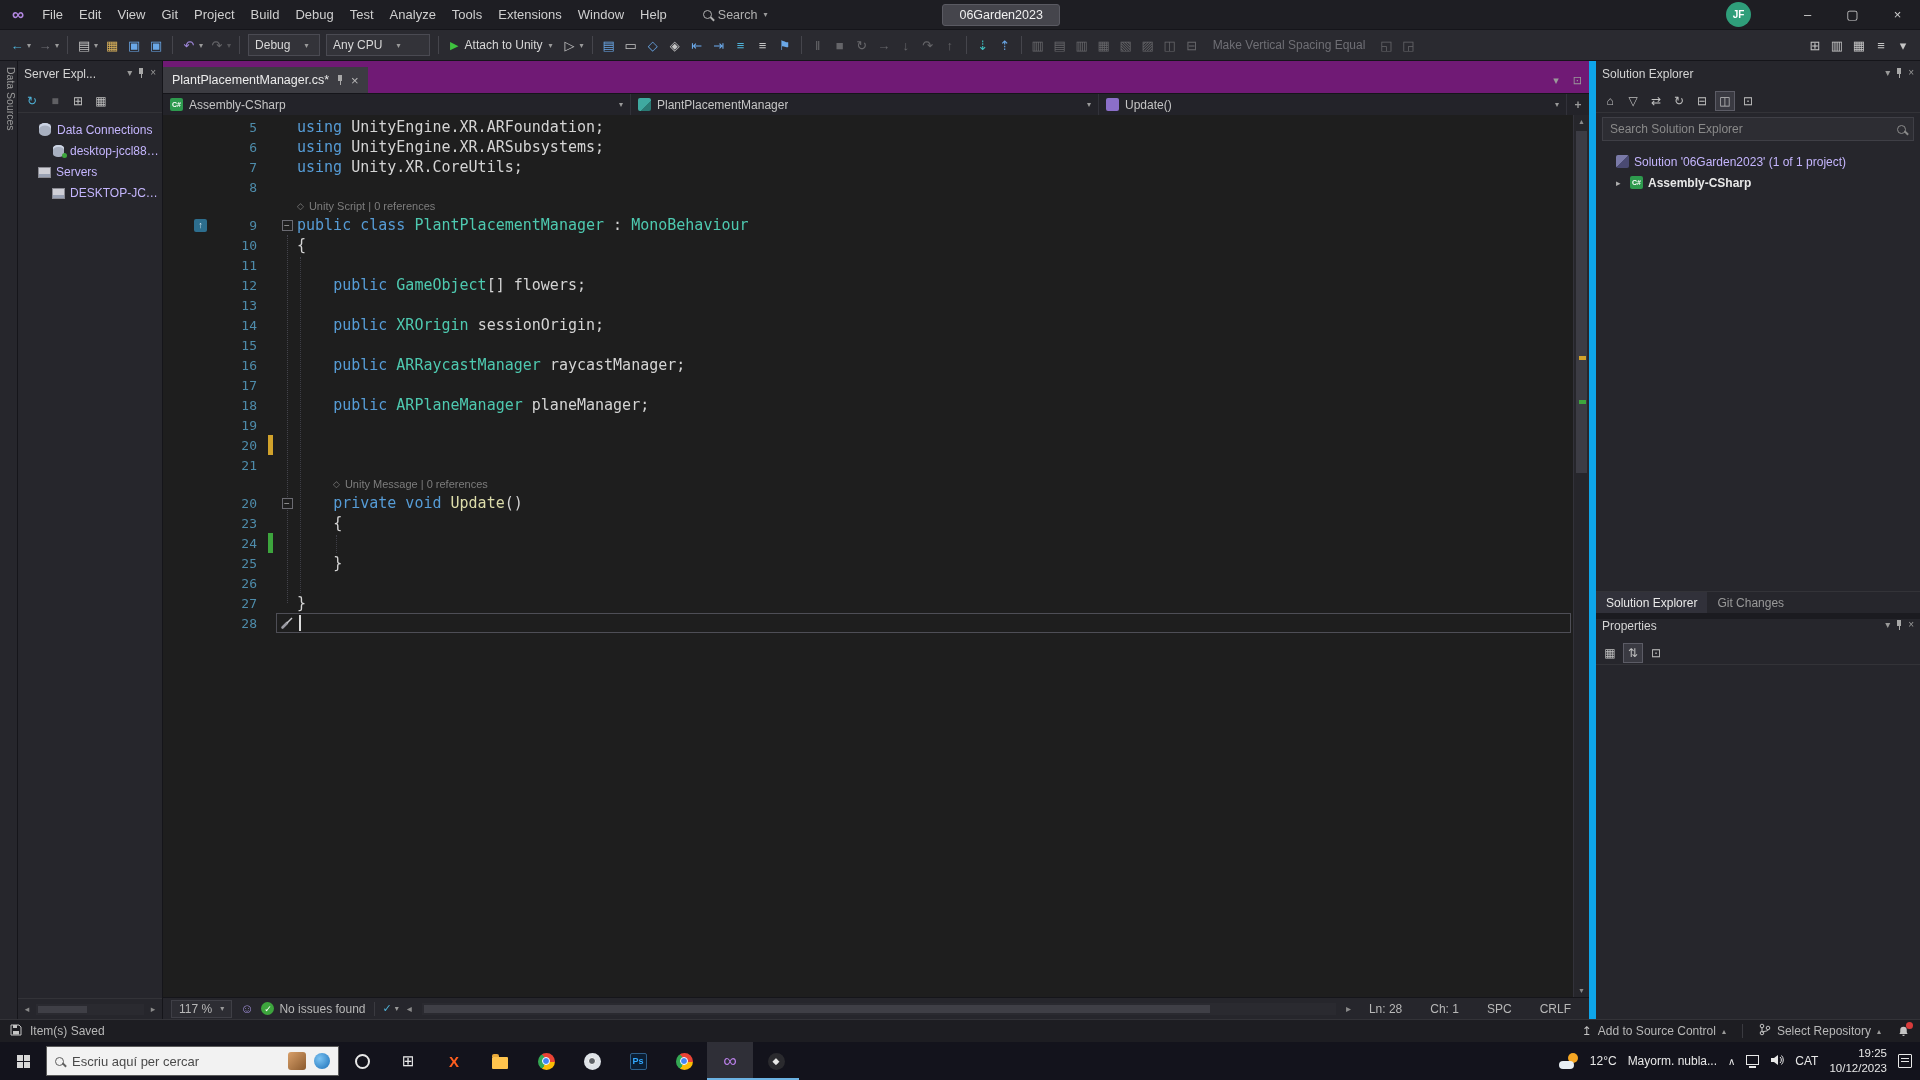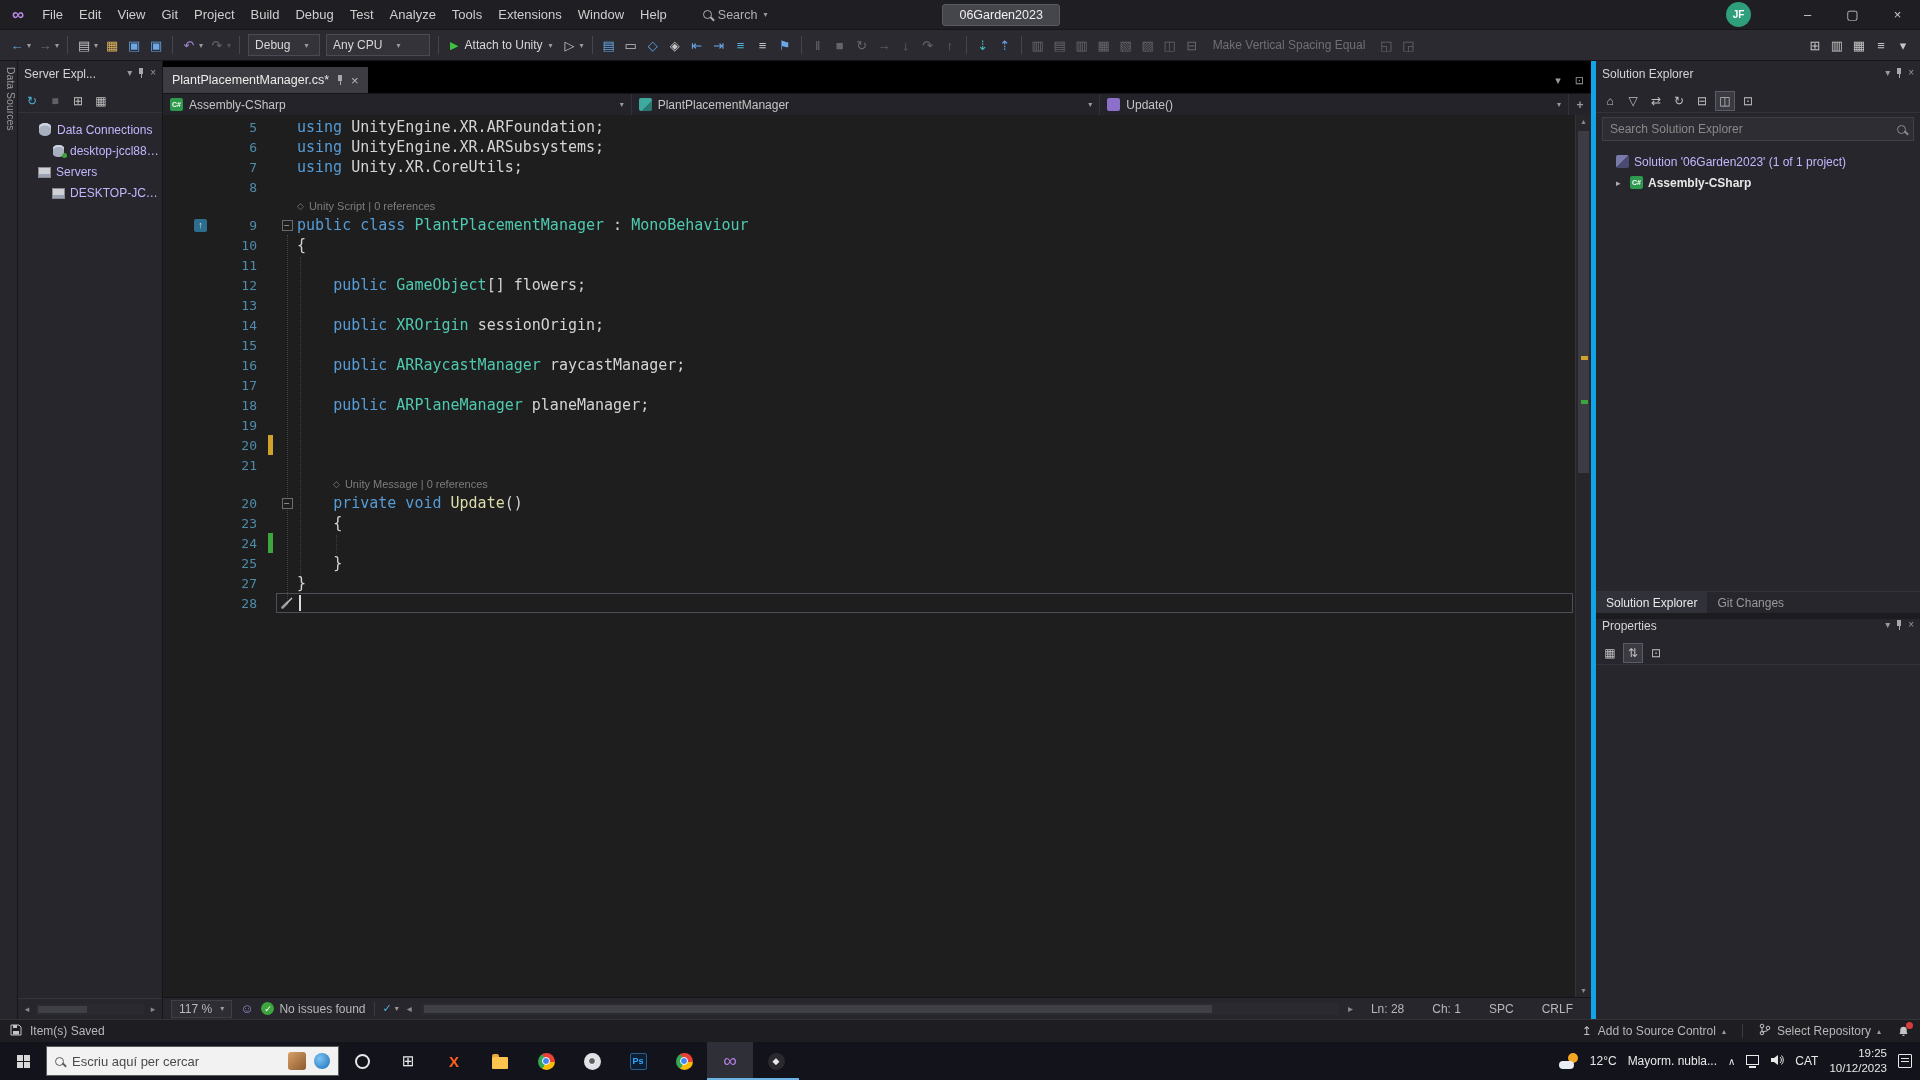--- a/index.html
+++ b/index.html
@@ -63,21 +63,21 @@
 .ti-solution{width:13px;height:13px;background:linear-gradient(135deg,#7a7aa8 0 50%,#4a4a72 50% 100%);border-radius:2px}
 .ti-csproj{width:13px;height:13px;background:#2e9a4e;border-radius:2px;display:flex;align-items:center;justify-content:center}
 .ti-csproj::after{content:"C#";color:#fff;font-size:7px;font-weight:bold}
 .hscroll{height:21px;display:flex;align-items:center;border-top:1px solid #333338;padding:0 2px;gap:2px;flex:none}
 .sarr{color:#8a8a8a;font-size:9px;width:14px;text-align:center}
 .strack{flex:1;height:11px;background:#2a2a30;position:relative}
 .sthumb{position:absolute;top:2px;bottom:2px;background:#3f3f46}
 .lthumb{left:2px;width:45%}
 
 
-.editor{flex:1;display:flex;flex-direction:column;background:#000000;min-width:0;padding-top:6px;border-right:5px solid #0ea5e9}
+.editor{flex:1;display:flex;flex-direction:column;background:#701a75;min-width:0;padding-top:6px;border-right:7px solid #0ea5e9}
 .tabrow{height:26px;display:flex;align-items:flex-end;flex:none}
 .tab{height:26px;background:#3c3c42;display:flex;align-items:center;padding:0 9px;gap:7px;font-size:12.5px;color:#ececec}
 .tclose{color:#b8b8b8;font-size:13px}
 .tabrow-rest{flex:1}
 .trico{color:#9a9a9a;font-size:11px;padding:0 7px;align-self:center}
 .breadcrumb{height:22px;background:#232329;border-top:1px solid #15151a;display:flex;align-items:stretch;flex:none}
 .bc-sec{flex:1;display:flex;align-items:center;gap:6px;padding:0 7px;border-right:1px solid #32323a;min-width:0}
 .bc-label{font-size:12px;color:#c5c5c5;white-space:nowrap;overflow:hidden}
 .bc-dd{margin-left:auto;font-size:8px;color:#9a9a9a}
 .bc-split{width:22px;display:flex;align-items:center;justify-content:center;color:#9a9a9a;font-weight:bold}
@@ -634,20 +634,27 @@
             </div>
             <div class="code-row">
               <div class="cell glyph"></div>
               <div class="cell num">25</div>
               <div class="cell chg"></div>
               <div class="cell fold"></div>
               <div class="code-cell"><span class="c-pl">    </span><span class="c-pl">}</span></div>
             </div>
             <div class="code-row">
               <div class="cell glyph"></div>
+              <div class="cell num">26</div>
+              <div class="cell chg"></div>
+              <div class="cell fold"></div>
+              <div class="code-cell"></div>
+            </div>
+            <div class="code-row">
+              <div class="cell glyph"></div>
               <div class="cell num">27</div>
               <div class="cell chg"></div>
               <div class="cell fold"></div>
               <div class="code-cell"><span class="c-pl">}</span></div>
             </div>
             <div class="code-row current">
               <span class="curbox"></span>
               <div class="cell glyph"></div>
               <div class="cell num">28</div>
               <div class="cell chg"></div>

